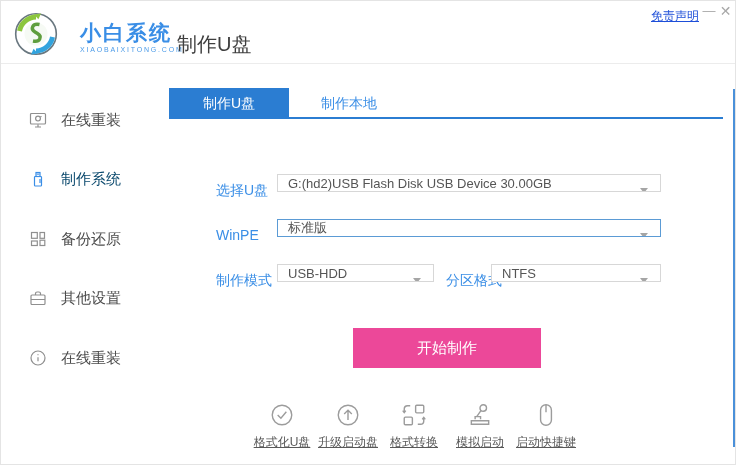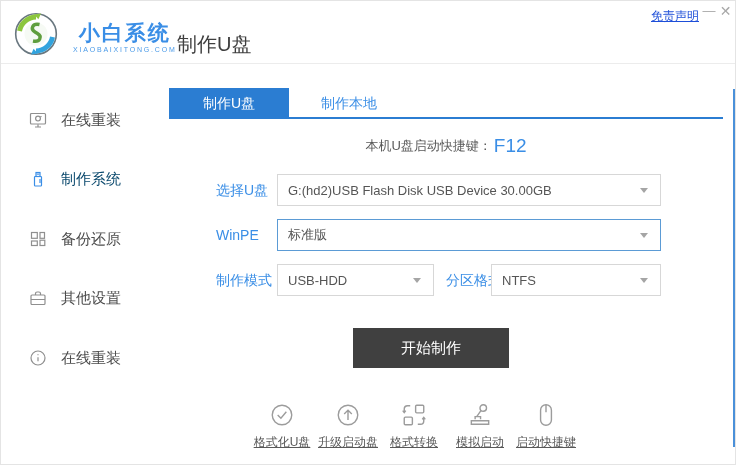--- a/index.html
+++ b/index.html
@@ -4,21 +4,21 @@
 <style>
   * { margin:0; padding:0; box-sizing:border-box; }
   body { background:#f5f5f5; font-family:"Liberation Sans","DejaVu Sans",sans-serif; }
   .window { position:relative; width:736px; height:465px; background:#fff;
             border:1px solid #e4e4e4; overflow:hidden; }
   .right-accent { position:absolute; right:0; top:88px; width:2px; height:358px;
                   background:#4a90d9; }
 
   
   .logo { position:absolute; left:13px; top:11px; display:flex; align-items:center; cursor:default; }
-  .logo-text { margin-left:15px;text-align:center; }
+  .logo-text { margin-left:22px; }
   .logo-name { color:#3a8ee6; font-size:21px; font-weight:bold; letter-spacing:2px; line-height:25px; }
   .logo-domain { color:#4a9ae8; font-size:7px; letter-spacing:1.8px; margin-top:1px; }
   .page-title { position:absolute; left:176px; top:30px; font-size:20px; color:#3f3f3f; }
   .disclaimer { position:absolute; right:36px; top:7px; font-size:12px; color:#1d4ed8;
                 text-decoration:underline; cursor:pointer; }
   .btn-min { position:absolute; right:19px; top:2px; color:#a8a8a8; font-size:13px; cursor:pointer;
              width:14px; text-align:center; }
   .btn-close { position:absolute; right:2px; top:2px; color:#a8a8a8; font-size:14px; cursor:pointer;
                width:15px; text-align:center; }
   .header-sep { position:absolute; left:0; top:62px; width:100%; height:1px; background:#ececec; }
@@ -37,28 +37,28 @@
   .tab.active { background:#2b7dd2; color:#fff; }
 
   
   .hotkey { position:absolute; left:168px; top:134px; width:554px; text-align:center;
             font-size:13px; color:#595959; }
   .hotkey .value { color:#3a8ee6; font-size:19px; margin-left:2px; vertical-align:-2px; }
 
   .field-label { position:absolute; font-size:14px; color:#3a8ee6; }
   .dropdown { position:absolute; border:1px solid #d7d7d7; background:#fff; display:flex;
               align-items:center; padding:0 22px 0 10px; font-size:13px; color:#555;
-              cursor:pointer; height:32px; white-space:nowrap; overflow:hidden; }
+              cursor:pointer; height:18px; white-space:nowrap; overflow:hidden; }
   .dropdown.focused { border-color:#5b9bd5; }
   .caret { position:absolute; right:12px; top:13px; width:0; height:0;
            border-left:4px solid transparent; border-right:4px solid transparent;
            border-top:5px solid #a5a5a5; }
 
-  .start-btn { position:absolute; left:352px; top:327px; width:156px; height:40px;
-               background:#404040; color:#fff; font-size:15px; border:none; cursor:pointer;
+  .start-btn { position:absolute; left:352px; top:327px; width:188px; height:40px;
+               background:#ec4899; color:#fff; font-size:15px; border:none; cursor:pointer;
                display:flex; align-items:center; justify-content:center;
                font-family:"Liberation Sans",sans-serif; }
 
   .tools { position:absolute; left:248px; top:401px; display:flex; }
   .tool { width:66px; display:flex; flex-direction:column; align-items:center;
           color:#595959; font-size:12px; cursor:pointer;text-decoration:underline; }
   .tool svg { margin-bottom:6px; }
 </style>
 </head>
 <body>
@@ -129,23 +129,20 @@
       <circle cx="9" cy="5.7" r="0.6" fill="#8f8f8f" stroke="none"></circle>
     </svg>
     <span>在线重装</span>
   </div>
 
   <div class="tabs">
     <div class="tab active">制作U盘</div>
     <div class="tab">制作本地</div>
   </div>
 
-  <div class="hotkey">
-    <span>本机U盘启动快捷键：</span><span class="value">F12</span>
-  </div>
 
   <div class="field-label" style="left:215px; top:181px">选择U盘</div>
   <div class="dropdown" style="left:276px; top:173px; width:384px;">
     <span>G:(hd2)USB Flash Disk USB Device 30.00GB</span>
     <span class="caret"></span>
   </div>
 
   <div class="field-label" style="left:215px; top:226px">WinPE</div>
   <div class="dropdown focused" style="left:276px; top:218px; width:384px;">
     <span>标准版</span>

